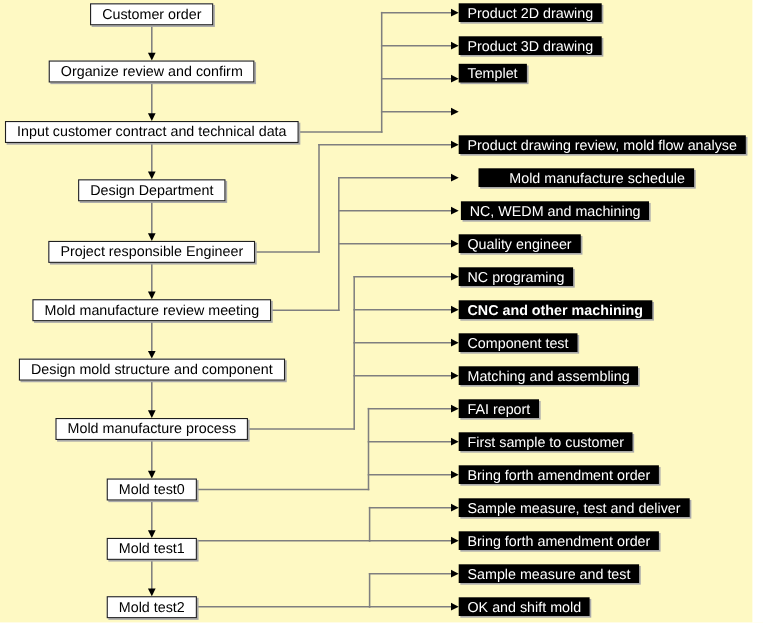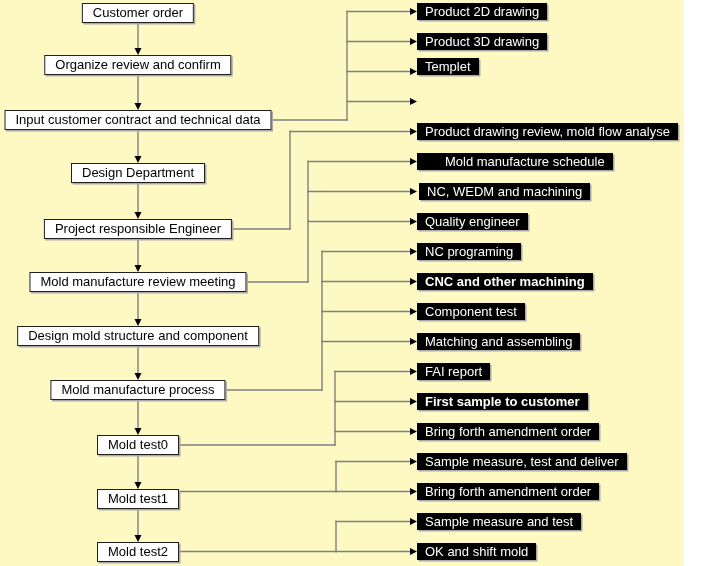--- a/index.html
+++ b/index.html
@@ -109,27 +109,27 @@
     <div class="flow-node" style="left: 138px; top: 272px;">Mold manufacture review meeting</div>
     <div class="flow-node" style="left: 138px; top: 326px;">Design mold structure and component</div>
     <div class="flow-node" style="left: 138px; top: 380px;">Mold manufacture process</div>
     <div class="flow-node" style="left: 138px; top: 435px;">Mold test0</div>
     <div class="flow-node" style="left: 138px; top: 489px;">Mold test1</div>
     <div class="flow-node" style="left: 138px; top: 542px;">Mold test2</div>
     <div class="output-node" style="left: 417px; top: 3px;">Product 2D drawing</div>
     <div class="output-node" style="left: 417px; top: 33px;">Product 3D drawing</div>
     <div class="output-node" style="left: 417px; top: 58px;">Templet</div>
     <div class="output-node" style="left: 417px; top: 123px;">Product drawing review, mold flow analyse</div>
-    <div class="output-node" style="left: 417px; top: 153px; padding-left: 28px;">Mold manufacture schedule</div>
+    <div class="output-node" style="left: 435px; top: 153px; padding-left: 28px;">Mold manufacture schedule</div>
     <div class="output-node" style="left: 419px; top: 183px;">NC, WEDM and machining</div>
     <div class="output-node" style="left: 417px; top: 213px;">Quality engineer</div>
     <div class="output-node" style="left: 417px; top: 243px;">NC programing</div>
     <div class="output-node" style="left: 417px; top: 273px; font-weight: bold;">CNC and other machining</div>
     <div class="output-node" style="left: 417px; top: 303px;">Component test</div>
     <div class="output-node" style="left: 417px; top: 333px;">Matching and assembling</div>
     <div class="output-node" style="left: 417px; top: 363px;">FAI report</div>
-    <div class="output-node" style="left: 417px; top: 393px; font-weight: bold;">First sample to customer</div>
+    <div class="output-node" style="left: 417px; top: 393px;">First sample to customer</div>
     <div class="output-node" style="left: 417px; top: 423px;">Bring forth amendment order</div>
     <div class="output-node" style="left: 417px; top: 453px;">Sample measure, test and deliver</div>
     <div class="output-node" style="left: 417px; top: 483px;">Bring forth amendment order</div>
     <div class="output-node" style="left: 417px; top: 513px;">Sample measure and test</div>
     <div class="output-node" style="left: 417px; top: 543px;">OK and shift mold</div>
   </div>
 
 </body></html>

